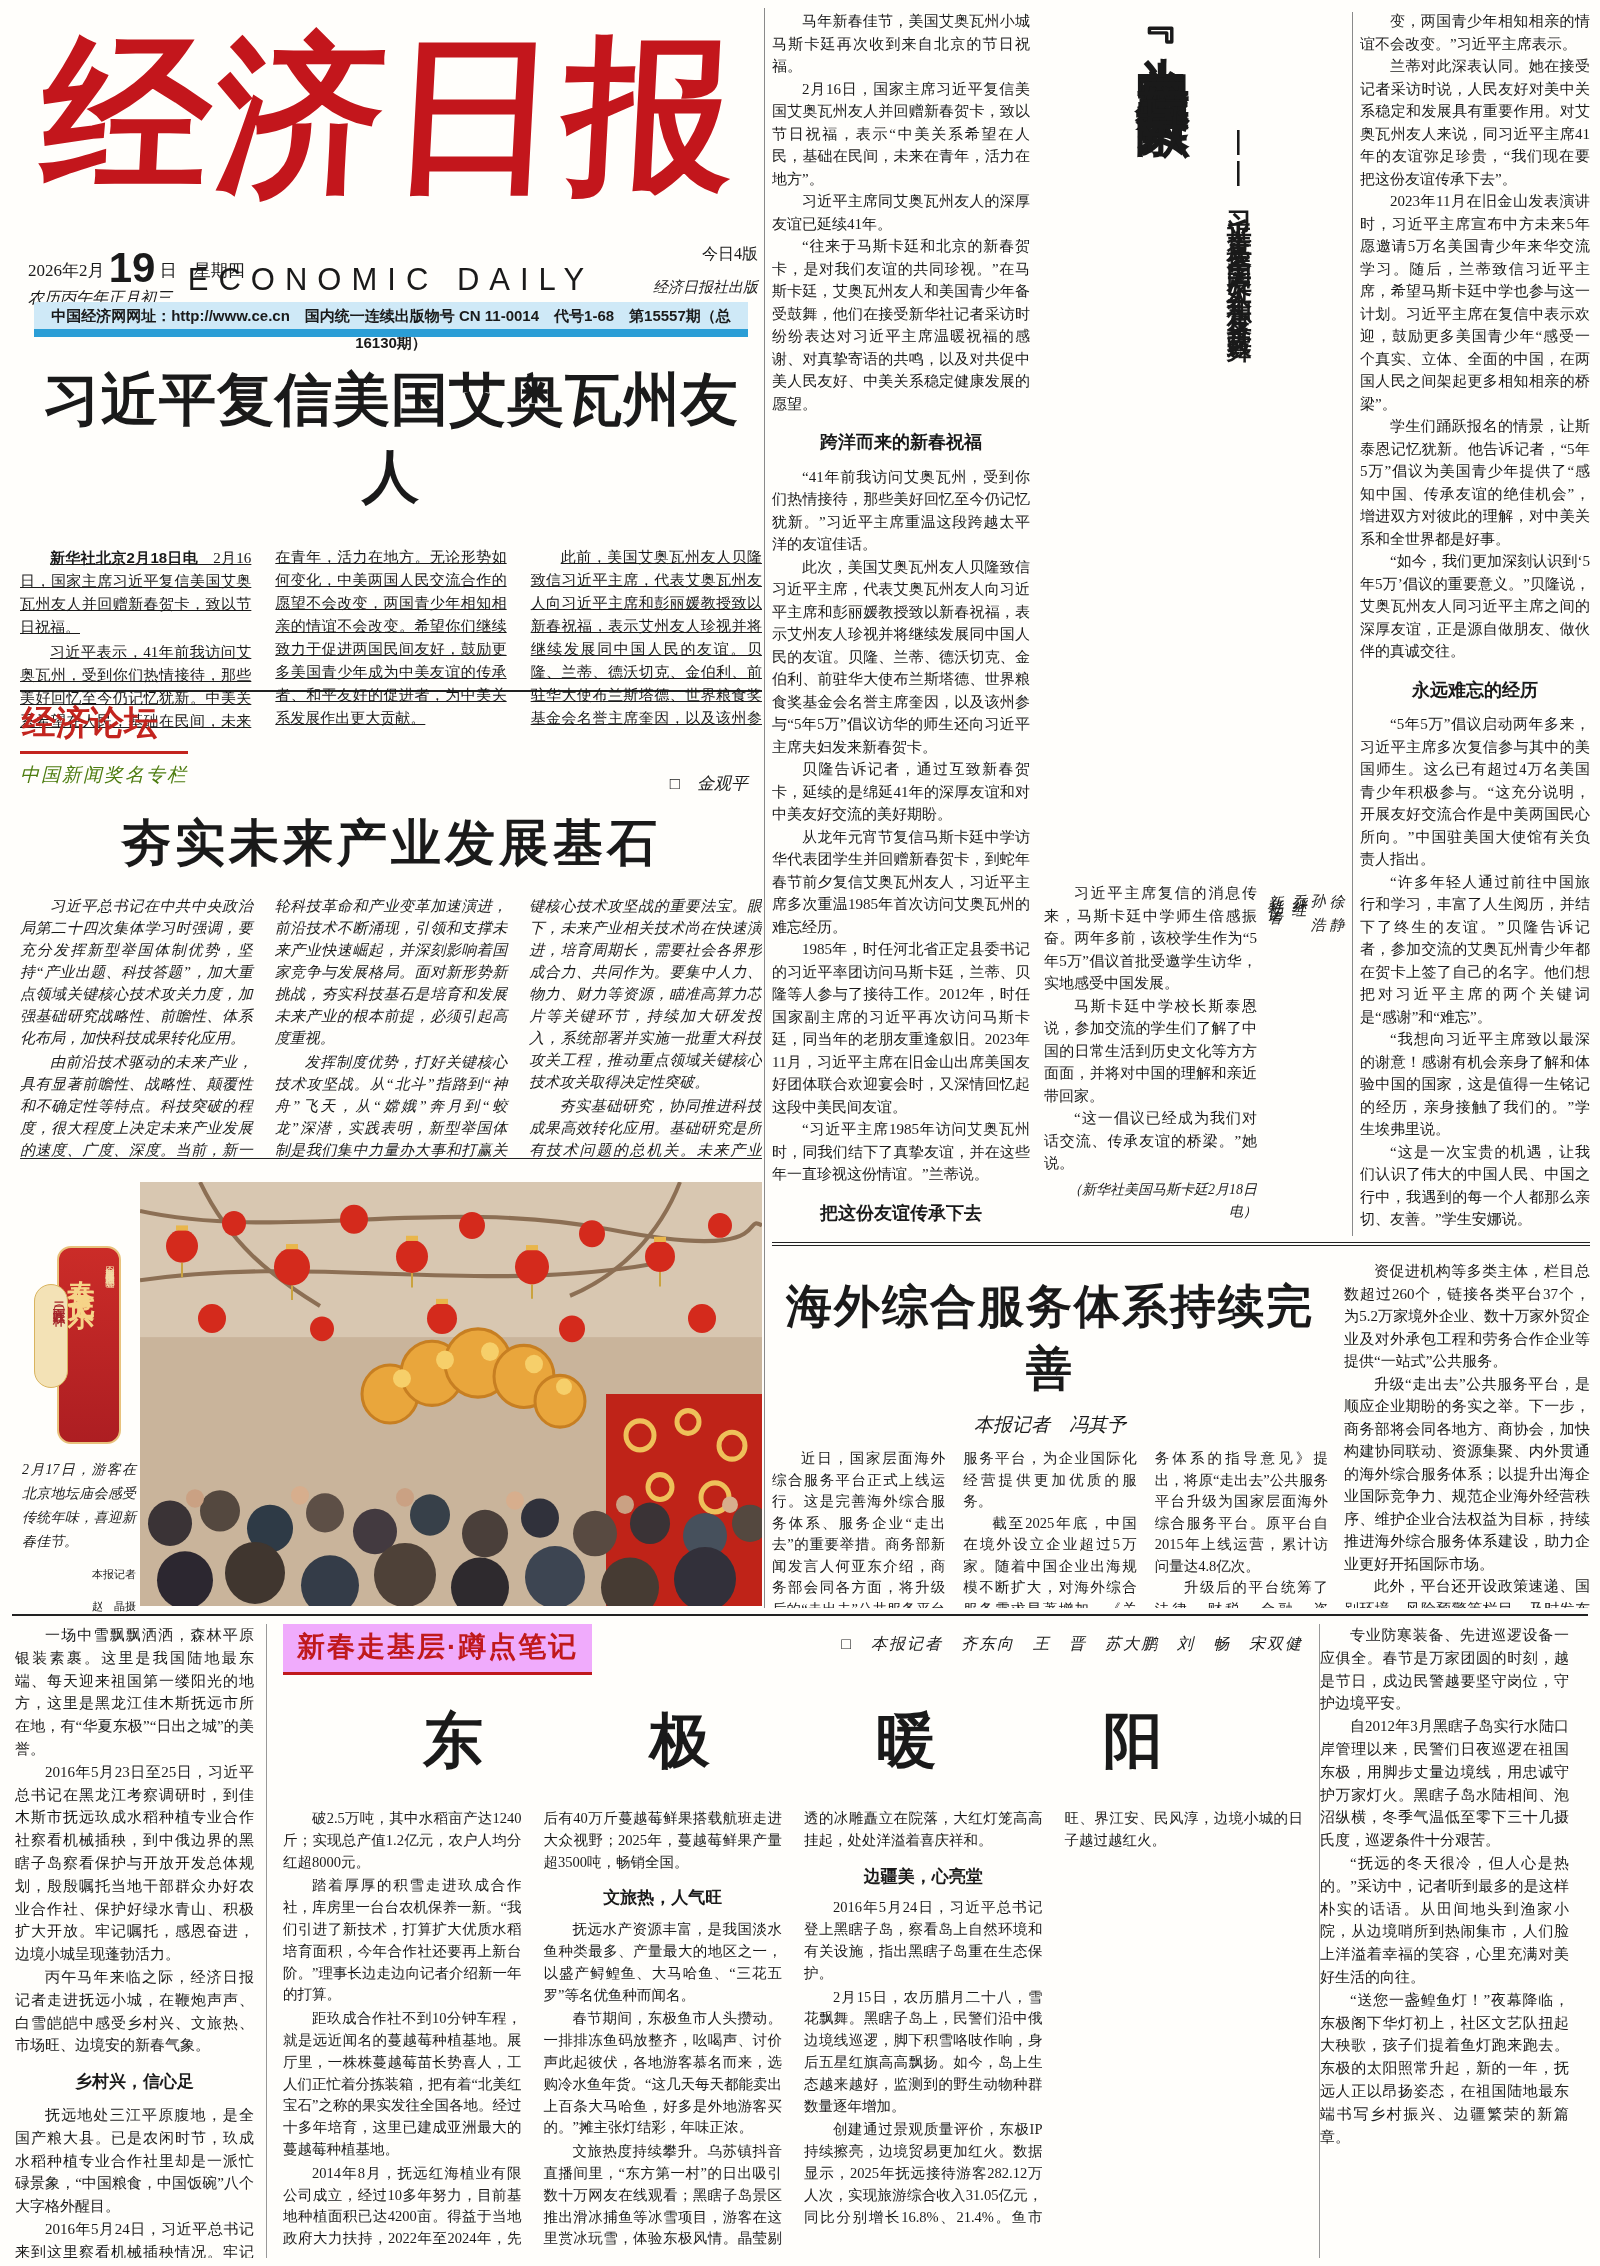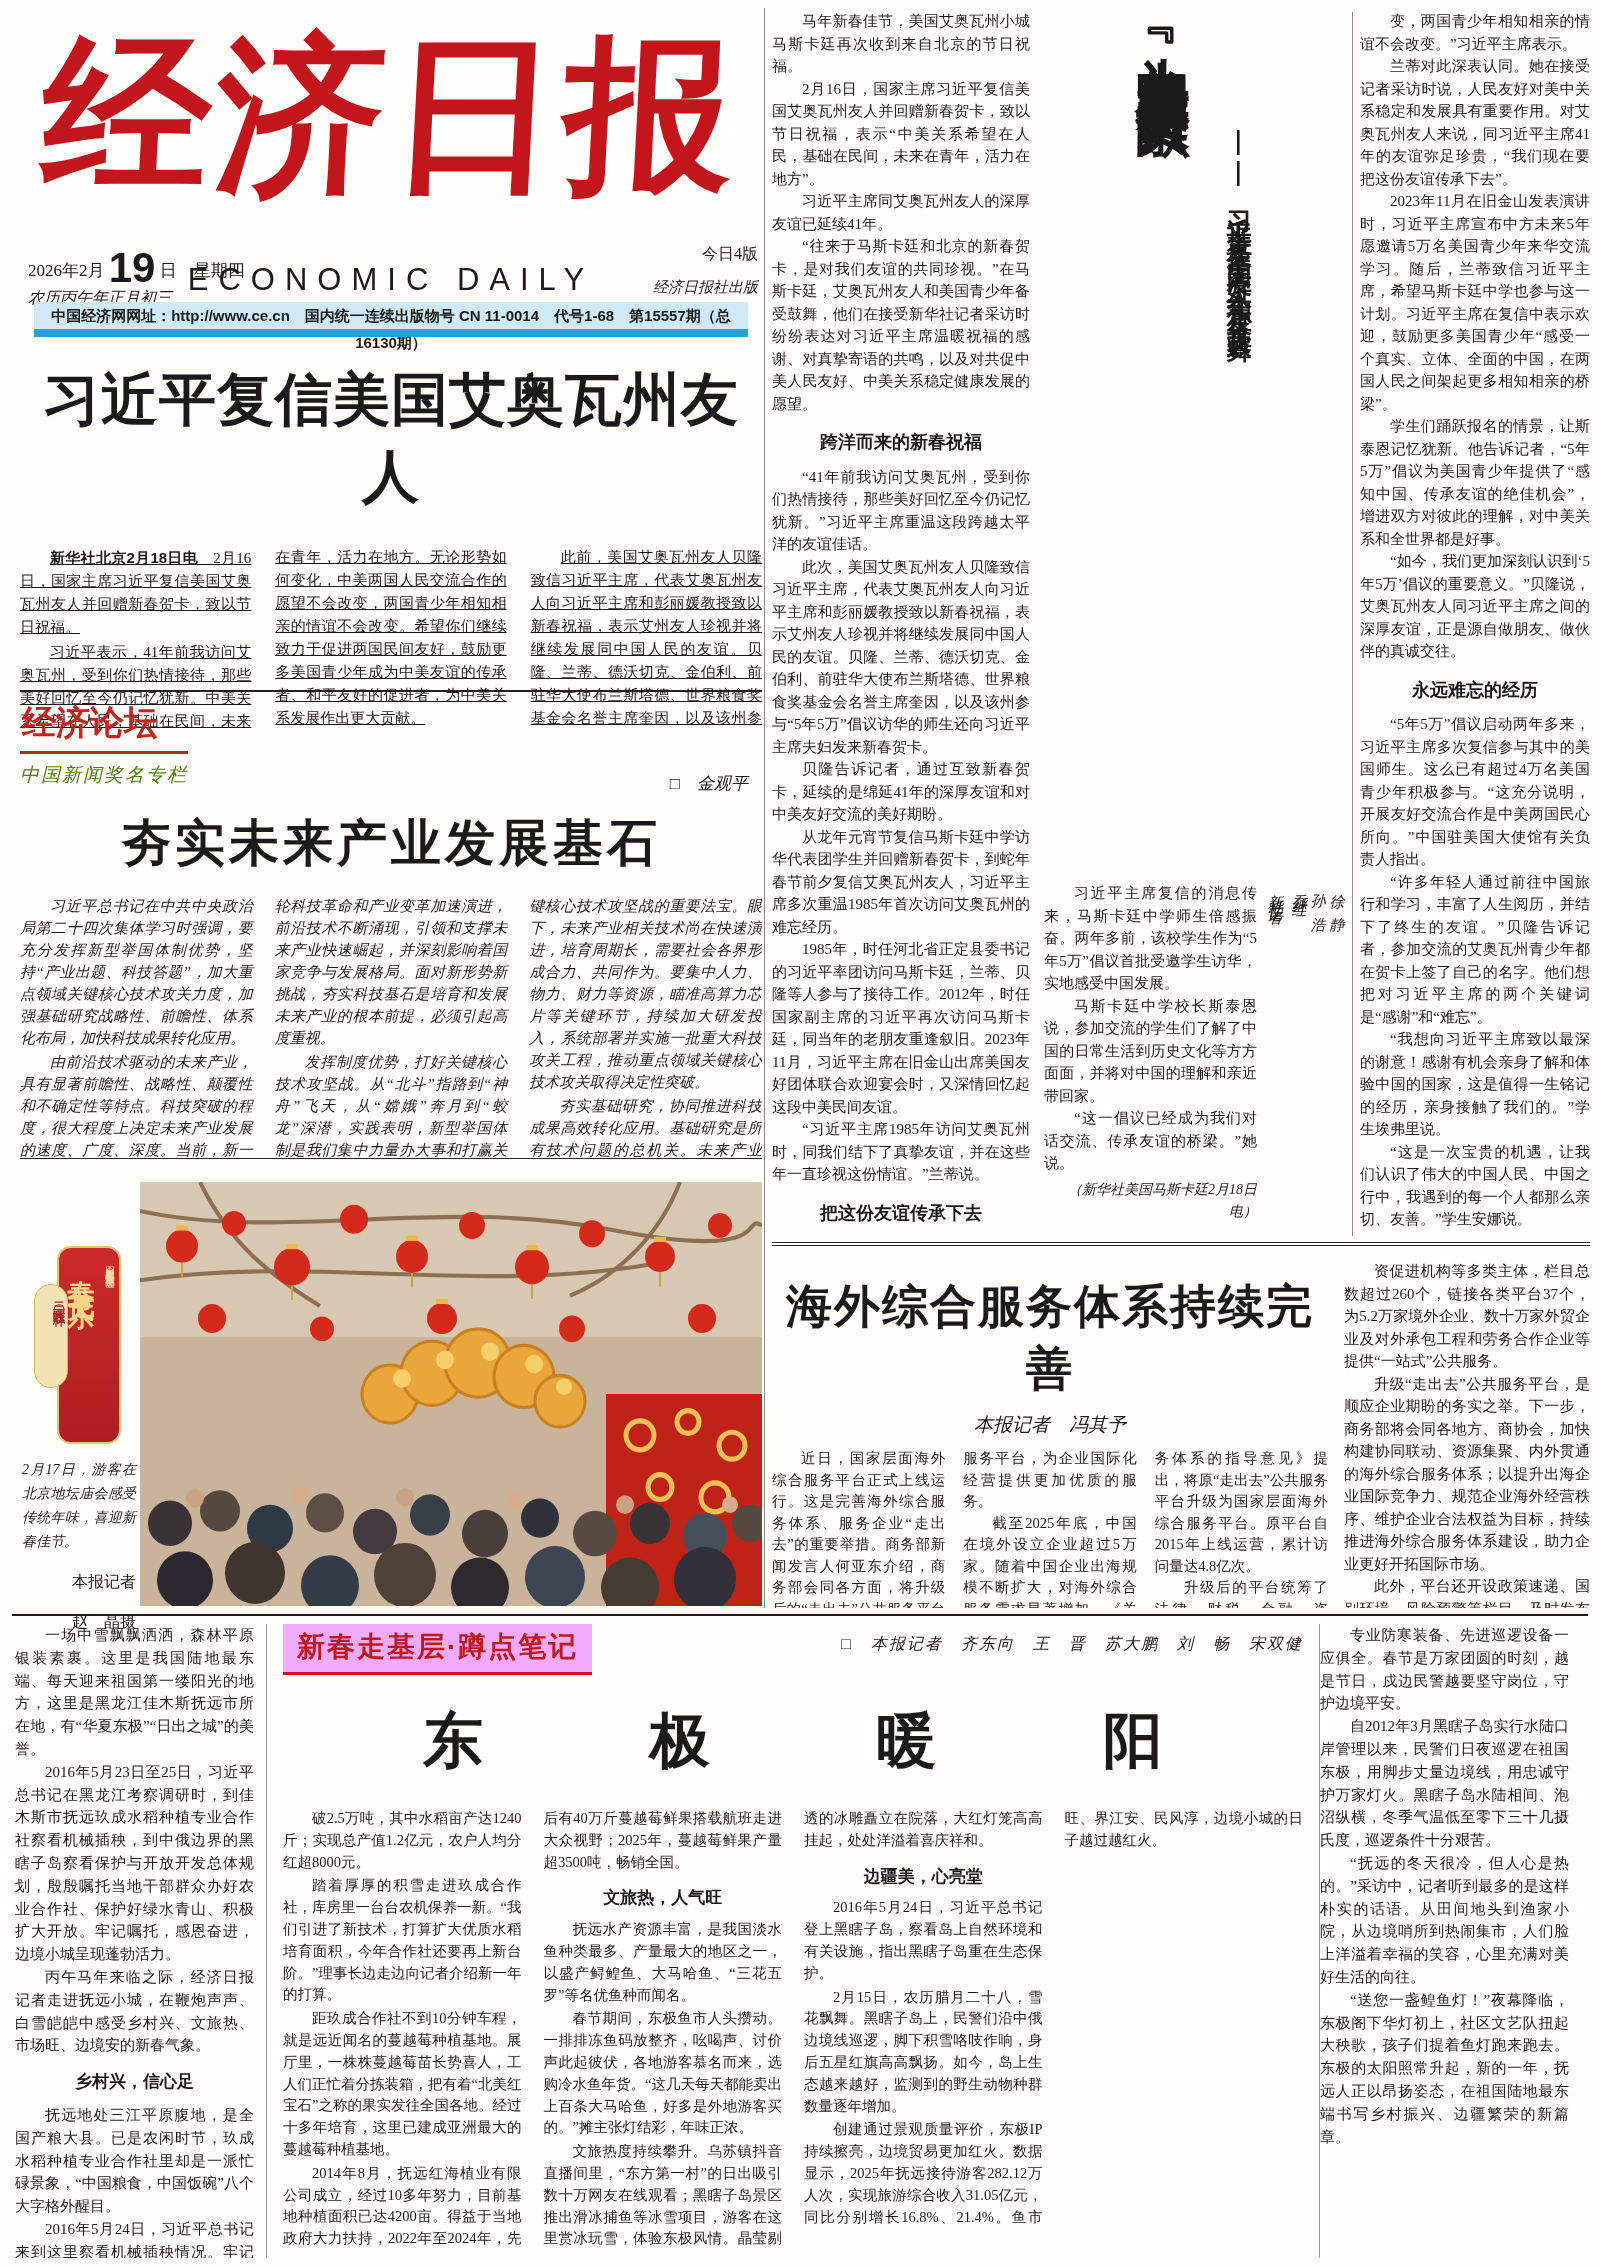--- a/index.html
+++ b/index.html
@@ -73,21 +73,21 @@
 
   
   #photo { position:absolute; left:140px; top:1182px; width:622px; height:424px; }
   #photo svg { display:block; width:100%; height:100%; }
   #banner { position:absolute; left:57px; top:1246px; width:64px; height:198px; background:linear-gradient(#cb2c28,#ad1e22); border:2px solid #e8c27c; border-radius:14px; }
   #banner .btitle { position:absolute; left:4px; top:12px; writing-mode:vertical-rl; font-size:27px; font-weight:bold; color:#f6d488; letter-spacing:5px; font-family:"Liberation Sans",sans-serif; }
   #banner .bside { position:absolute; right:3px; top:10px; writing-mode:vertical-rl; font-size:9.5px; color:#f2dca6; letter-spacing:1px; }
   #badge { position:absolute; left:34px; top:1284px; width:34px; height:104px; background:#f3e2b6; border:1px solid #d9b45f; border-radius:17px; }
   #badge div { writing-mode:vertical-rl; font-size:12px; color:#a5262a; font-weight:bold; margin:8px auto 0; letter-spacing:2px; width:100%; text-align:center; }
   #caption { position:absolute; left:22px; top:1458px; width:114px; font-size:14px; line-height:24px; font-style:italic; text-align:justify; }
-  #caption .cred { font-style:normal; font-family:"Liberation Sans",sans-serif; text-align:right; margin-top:16px; font-size:16px; }
+  #caption .cred { font-style:normal; font-family:"Liberation Sans",sans-serif; text-align:right; margin-top:8px; font-size:11px; }
 
   
   #bottom { position:absolute; left:15px; top:1624px; width:1570px; height:634px; display:flex; overflow:hidden; }
   #bt-left { width:252px; padding-right:12px; border-right:1px solid #999; font-size:15px; line-height:22.8px; overflow:hidden; }
   #bt-main { width:1052px; padding:0 16px; }
   #bt-right { width:250px; border-left:1px solid #999; font-size:15px; line-height:22.8px; overflow:hidden; }
   .bt-sub { text-align:center; font-weight:bold; font-size:17px; margin:14px 0 10px; font-family:"Liberation Sans",sans-serif; }
   .bm-head { display:flex; justify-content:space-between; align-items:flex-start; }
   .kicker-box { background:#f0abfc; color:#c0191c; font-size:28px; font-weight:900; font-family:"Liberation Sans",sans-serif; padding:4px 14px 6px; border-bottom:3px solid #c0191c; letter-spacing:2px; }
   .bm-byline { font-size:16px; font-style:italic; margin-top:10px; letter-spacing:2px; }

